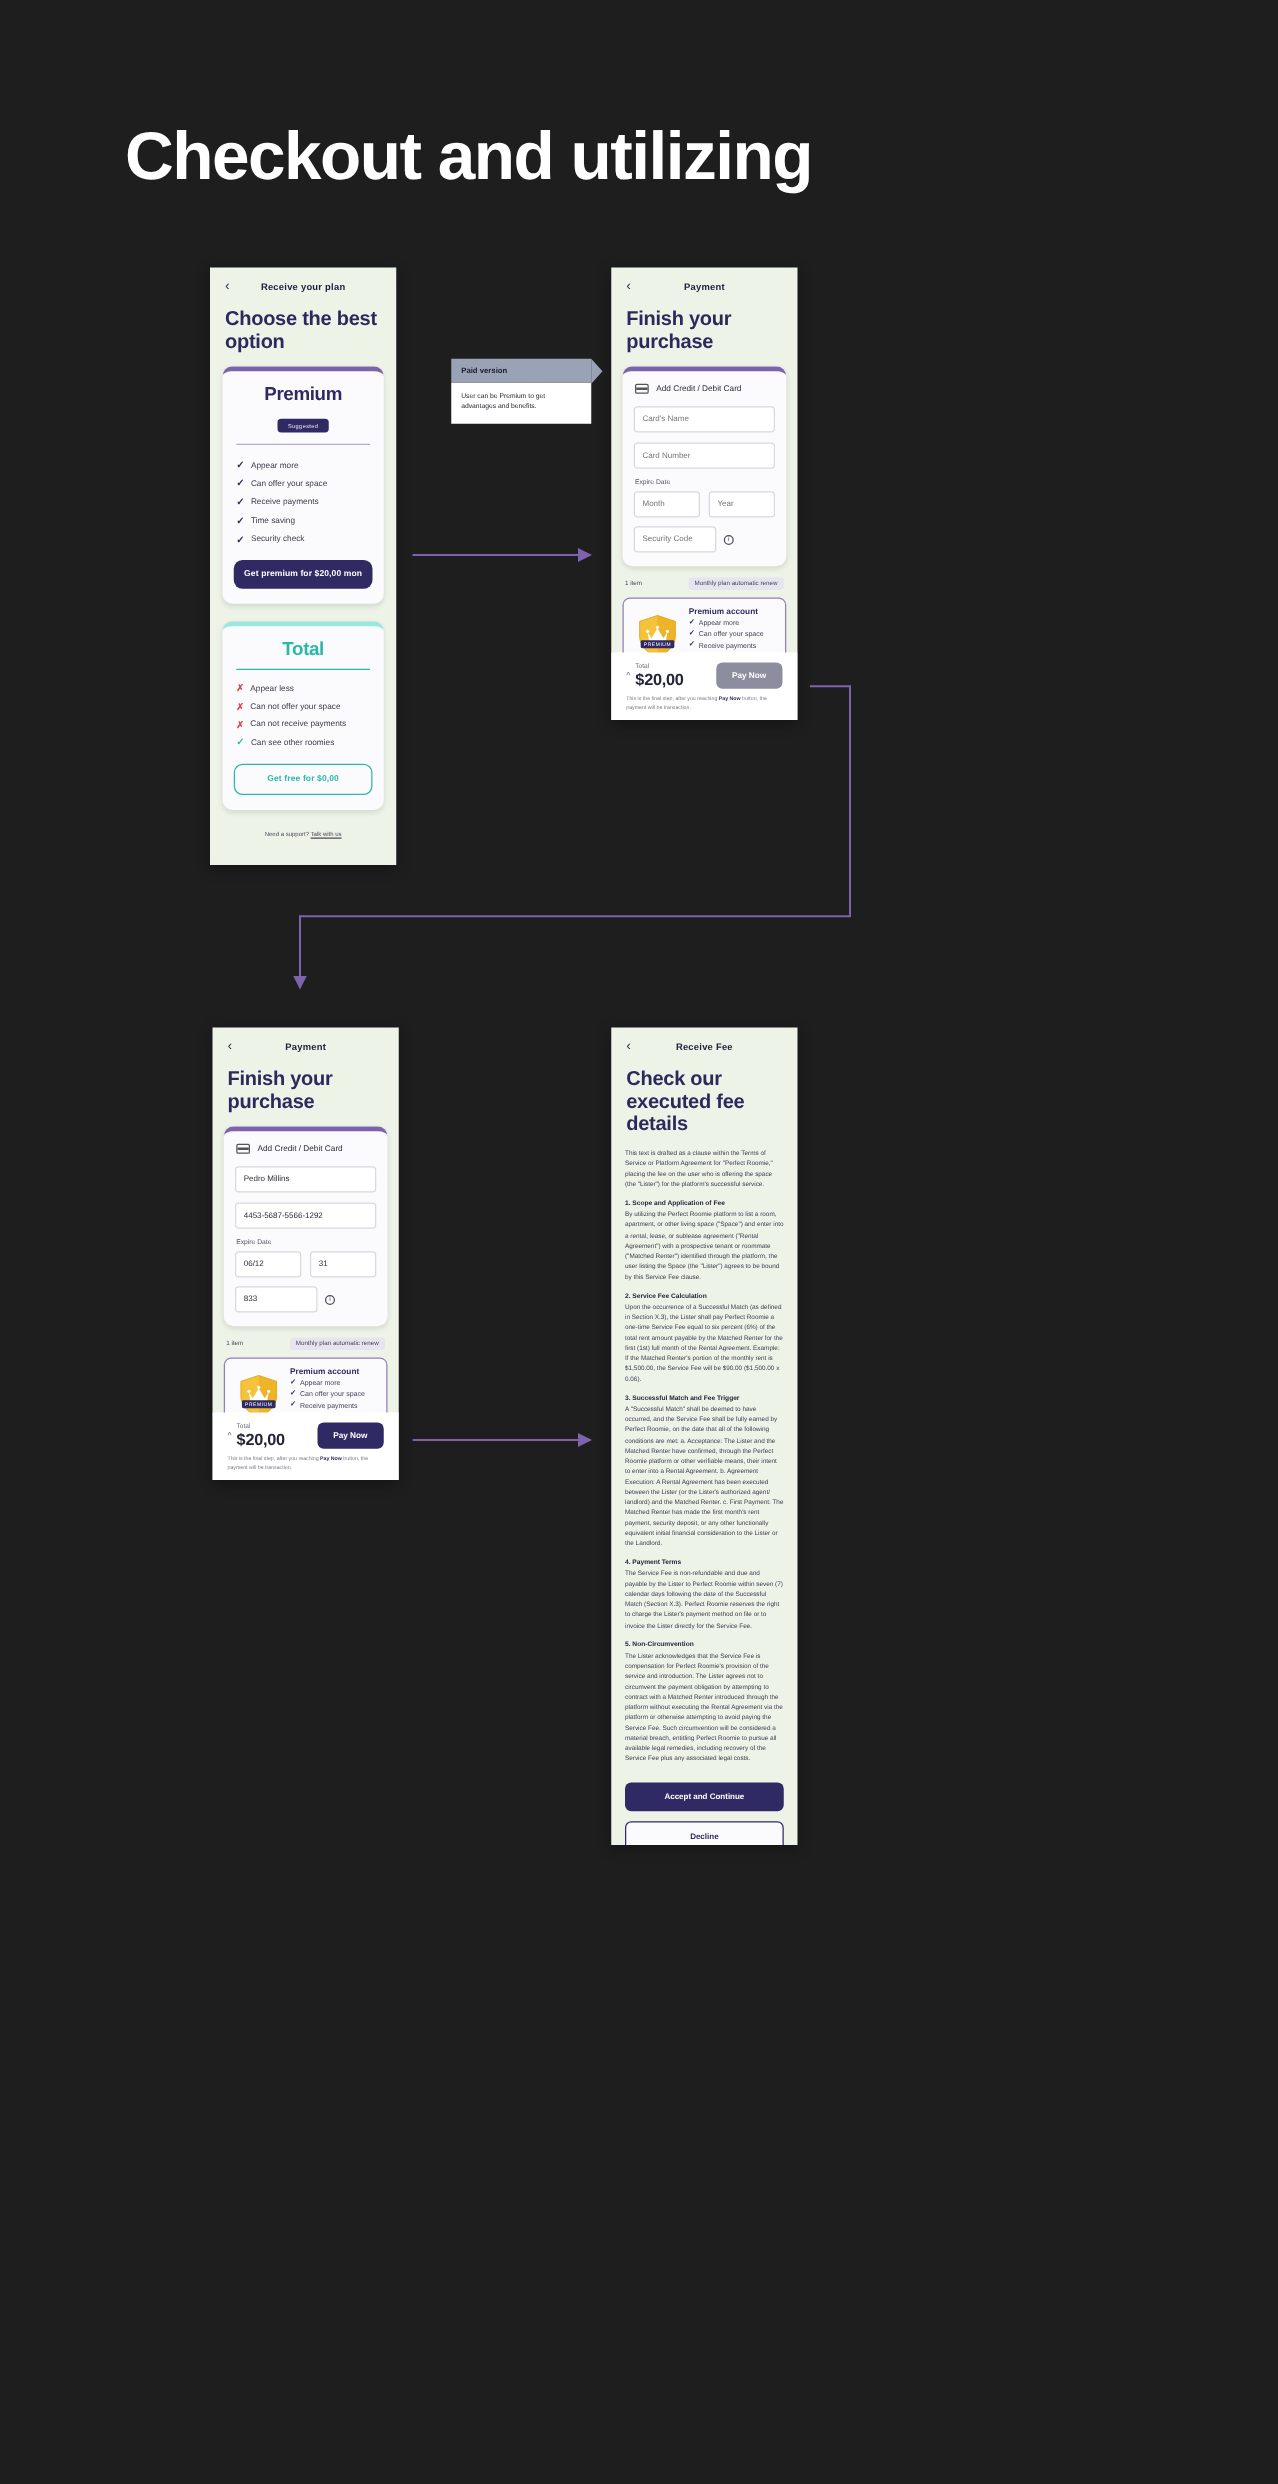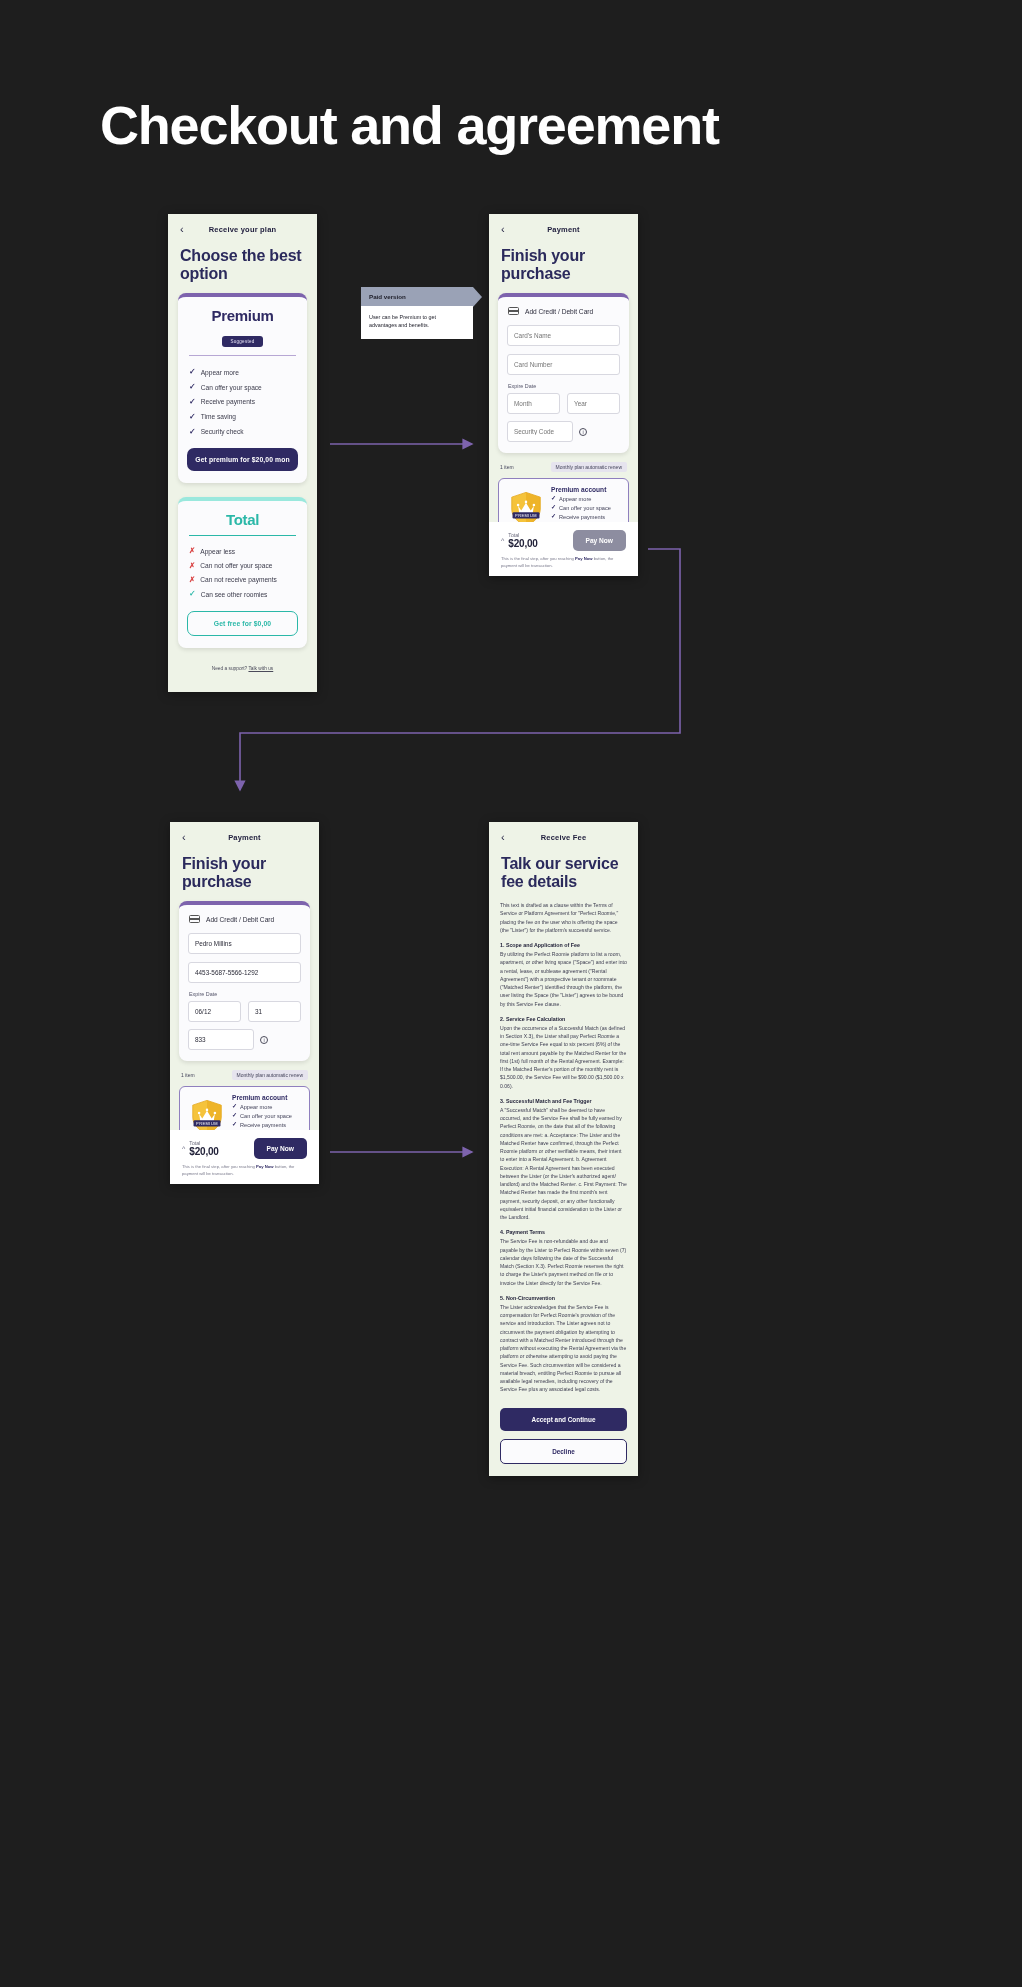--- a/index.html
+++ b/index.html
@@ -139,21 +139,21 @@
   .acct-title{font-size:6.6px;font-weight:700;color:#2f2a63;margin-bottom:2px;}
   .acct-feat{font-size:5.6px;color:#43435a;line-height:1.62;display:flex;gap:3px;}
   .acct-feat .tick{font-size:6px;}
   .pay-bar{
     position:absolute;left:0;right:0;bottom:0;background:#ffffff;
     padding:8px 12px 7px 12px;
   }
   .pay-bar-inner{display:flex;align-items:center;justify-content:space-between;}
   .chev{color:#6e6e86;font-size:7px;margin-right:4px;cursor:pointer;}
   .tot-label{font-size:5.2px;color:#6a6a7c;}
-  .tot-val{font-size:10px;font-weight:700;color:#23233a;letter-spacing:-.2px;}
+  .tot-val{font-size:13px;font-weight:700;color:#23233a;letter-spacing:-.2px;}
   .pay-btn{
     border:none;border-radius:5px;color:#fff;font-size:6.6px;font-weight:700;
     padding:7px 13px;font-family:inherit;cursor:pointer;
   }
   .pay-btn.disabled{background:#8d8da0;}
   .pay-btn.active{background:#2f2a63;}
   .fineprint{
     font-size:4.2px;color:#7a7a8c;line-height:1.5;margin-top:5px;
   }
   .fineprint b{color:#2f2a63;}
@@ -182,21 +182,21 @@
 
   
   .arrow-svg{position:absolute;left:0;top:0;width:1022px;height:1987px;
     pointer-events:none;overflow:visible;}
 </style>
 </head>
 <body>
 
 <div class="board">
 
-  <div class="page-title">Checkout and agreement</div>
+  <div class="page-title">Checkout and utilizing</div>
 
   <div class="phone" id="panel-plan">
     <div class="ph-head">
       <div class="ph-back">‹</div>
       <div class="ph-title">Receive your plan</div>
     </div>
     <div class="ph-h1">Choose the best option</div>
 
     <div class="plan-card">
       <div class="plan-name">Premium</div>
@@ -412,21 +412,21 @@
       </div>
       <div class="fineprint"><span>This is the final step, after you reaching </span><b>Pay Now</b><span> button, the payment will be transaction.</span></div>
     </div>
   </div>
 
   <div class="phone" id="panel-fee">
     <div class="ph-head">
       <div class="ph-back">‹</div>
       <div class="ph-title">Receive Fee</div>
     </div>
-    <div class="ph-h1">Talk our service fee details</div>
+    <div class="ph-h1">Check our executed fee details</div>
     <div class="fee-body">
       <div class="fee-intro">This text is drafted as a clause within the Terms of Service or Platform Agreement for "Perfect Roomie," placing the fee on the user who is offering the space (the "Lister") for the platform's successful service.</div>
       <div class="fee-sec">
         <div class="fee-h">1. Scope and Application of Fee</div>
         <div class="fee-p">By utilizing the Perfect Roomie platform to list a room, apartment, or other living space ("Space") and enter into a rental, lease, or sublease agreement ("Rental Agreement") with a prospective tenant or roommate ("Matched Renter") identified through the platform, the user listing the Space (the "Lister") agrees to be bound by this Service Fee clause.</div>
       </div>
       <div class="fee-sec">
         <div class="fee-h">2. Service Fee Calculation</div>
         <div class="fee-p">Upon the occurrence of a Successful Match (as defined in Section X.3), the Lister shall pay Perfect Roomie a one-time Service Fee equal to six percent (6%) of the total rent amount payable by the Matched Renter for the first (1st) full month of the Rental Agreement.
 Example: If the Matched Renter's portion of the monthly rent is $1,500.00, the Service Fee will be $90.00 ($1,500.00 x 0.06).</div>

